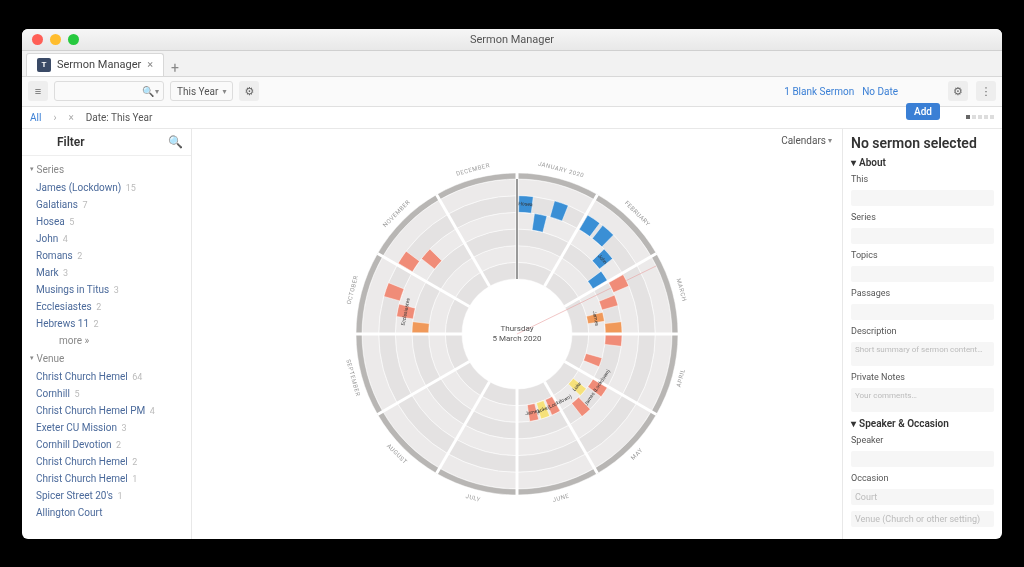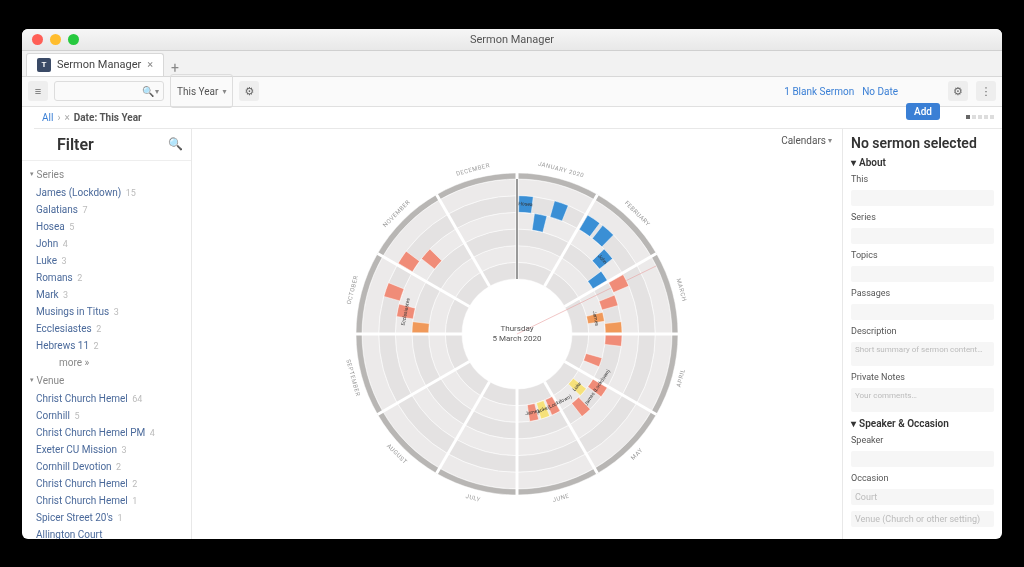--- a/index.html
+++ b/index.html
@@ -11,35 +11,35 @@
 .t-close { background:#ff5f56; } .t-min { background:#ffbd2e; } .t-max { background:#27c93f; }
 .title { position:absolute; width:100%; text-align:center; font-size:11px; color:#555; pointer-events:none; }
 .tabbar { height: 26px; background:#f2f2f2; border-bottom:1px solid #d8d8d8; display:flex; align-items:flex-end; padding-left:4px; }
 .tab { display:flex; align-items:center; gap:6px; padding:4px 10px; background:#fff; border:1px solid #d8d8d8; border-bottom:none; font-size:11px; color:#444; border-radius:3px 3px 0 0; }
 .tab-icon { width:14px; height:14px; background:#3a4a66; border-radius:2px; display:inline-flex; align-items:center; justify-content:center; color:#fff; font-size:8px; font-weight:bold; }
 .tab-close { color:#888; font-size:11px; }
 .tab-add { width:22px; text-align:center; color:#888; font-size:14px; }
 .toolbar { height:30px; background:#fafafa; border-bottom:1px solid #e0e0e0; display:flex; align-items:center; padding:0 6px; gap:6px; }
 .menu-btn,.gear-btn,.help-btn { width:20px; height:20px; background:#eee; border-radius:3px; display:inline-flex; align-items:center; justify-content:center; font-size:11px; color:#666; }
 .search-box { width:110px; height:20px; border:1px solid #ddd; border-radius:3px; display:flex; align-items:center; justify-content:flex-end; padding-right:4px; font-size:10px; color:#aaa; }
-.range-select { height:34px; border:1px solid #ddd; border-radius:3px; display:flex; align-items:center; padding:0 6px; font-size:10px; color:#555; gap:4px; }
+.range-select { height:20px; border:1px solid #ddd; border-radius:3px; display:flex; align-items:center; padding:0 6px; font-size:10px; color:#555; gap:4px; }
 .chev { font-size:8px; color:#888; }
 .toolbar-right { margin-left:auto; display:flex; align-items:center; gap:8px; font-size:10px; }
 .link { color:#3a7fd5; }
 .add-btn { background:#3a7fd5; color:#fff; padding:3px 8px; border-radius:3px; font-size:10px; font-weight:500;margin-top:41px; }
-.crumbs { height:22px; border-bottom:1px solid #e8e8e8; padding:0 8px; display:flex; align-items:center; gap:4px; font-size:10px; color:#3a7fd5; position:relative;margin-left:12px;}
+.crumbs { height:22px; border-bottom:1px solid #e8e8e8; padding:0 8px; display:flex; align-items:center; gap:12px; font-size:10px; color:#3a7fd5; position:relative;}
 .crumbs .sep { color:#aaa; }
-.crumbs .date-label{ color:#555;font-weight:bold;}
+.crumbs .date-label{ color:#555;}
 .dots{ position:absolute; right:8px; display:flex; gap:2px;}
 .dots span{ width:4px;height:4px;background:#ddd;}
 .dots span:first-child{background:#666;}
 .content { flex:1; display:flex; min-height:0; }
 .sidebar { width:170px; border-right:1px solid #e8e8e8; display:flex; flex-direction:column; }
 .sb-head { display:flex; align-items:center; justify-content:space-between; padding:6px 8px; border-bottom:1px solid #eee; }
-.sb-head h3 { font-size:16px; font-weight:600; color:#333;padding-left:27px; }
+.sb-head h3 { font-size:12px; font-weight:600; color:#333;padding-left:27px; }
 .sb-search{ font-size:12px; color:#888;}
 .sb-body { flex:1; overflow-y:auto; padding:4px 0; }
 .sb-group { font-size:10px; color:#888; padding:4px 8px; display:flex; align-items:center; gap:3px;}
 .sb-item { font-size:10px; color:#4b6a9b; padding:3px 14px; white-space:nowrap; overflow:hidden; text-overflow:ellipsis; }
 .sb-item .ct { color:#bbb; font-size:9px; margin-left:2px;}
 .main { flex:1; position:relative; display:flex; align-items:center; justify-content:center; }
 .calendars-toggle{ position:absolute; top:6px; right:10px; font-size:10px; color:#555; display:flex; align-items:center; gap:2px;}
 .chart-wrap { position:relative; width:360px; height:360px; }
 .chart-center { position:absolute; top:50%; left:50%; transform:translate(-50%,-50%); text-align:center; font-size:8px; color:#555; line-height:1.3;}
 .month-label { font-size:6px; fill:#999; letter-spacing:.5px;}
@@ -112,21 +112,20 @@
       <div class="sb-head">
         <h3>Filter</h3>
         <span class="sb-search">🔍</span>
       </div>
       <div class="sb-body" id="sb-body">
           <div class="sb-group"><span style="font-size:7px">▾</span>Series</div>
           <div class="sb-item">James (Lockdown) <span class="ct">15</span></div>
           <div class="sb-item">Galatians <span class="ct">7</span></div>
           <div class="sb-item">Hosea <span class="ct">5</span></div>
           <div class="sb-item">John <span class="ct">4</span></div>
-          <div class="sb-item">Luke <span class="ct">3</span></div>
           <div class="sb-item">Romans <span class="ct">2</span></div>
           <div class="sb-item">Mark <span class="ct">3</span></div>
           <div class="sb-item">Musings in Titus <span class="ct">3</span></div>
           <div class="sb-item">Ecclesiastes <span class="ct">2</span></div>
           <div class="sb-item">Hebrews 11 <span class="ct">2</span></div>
           <div class="sb-item" style="color: rgb(136, 136, 136); margin-left: 23px;">more »</div>
           <div class="sb-group"><span style="font-size:7px">▾</span>Venue</div>
           <div class="sb-item">Christ Church Hemel <span class="ct">64</span></div>
           <div class="sb-item">Cornhill <span class="ct">5</span></div>
           <div class="sb-item">Christ Church Hemel PM <span class="ct">4</span></div>

